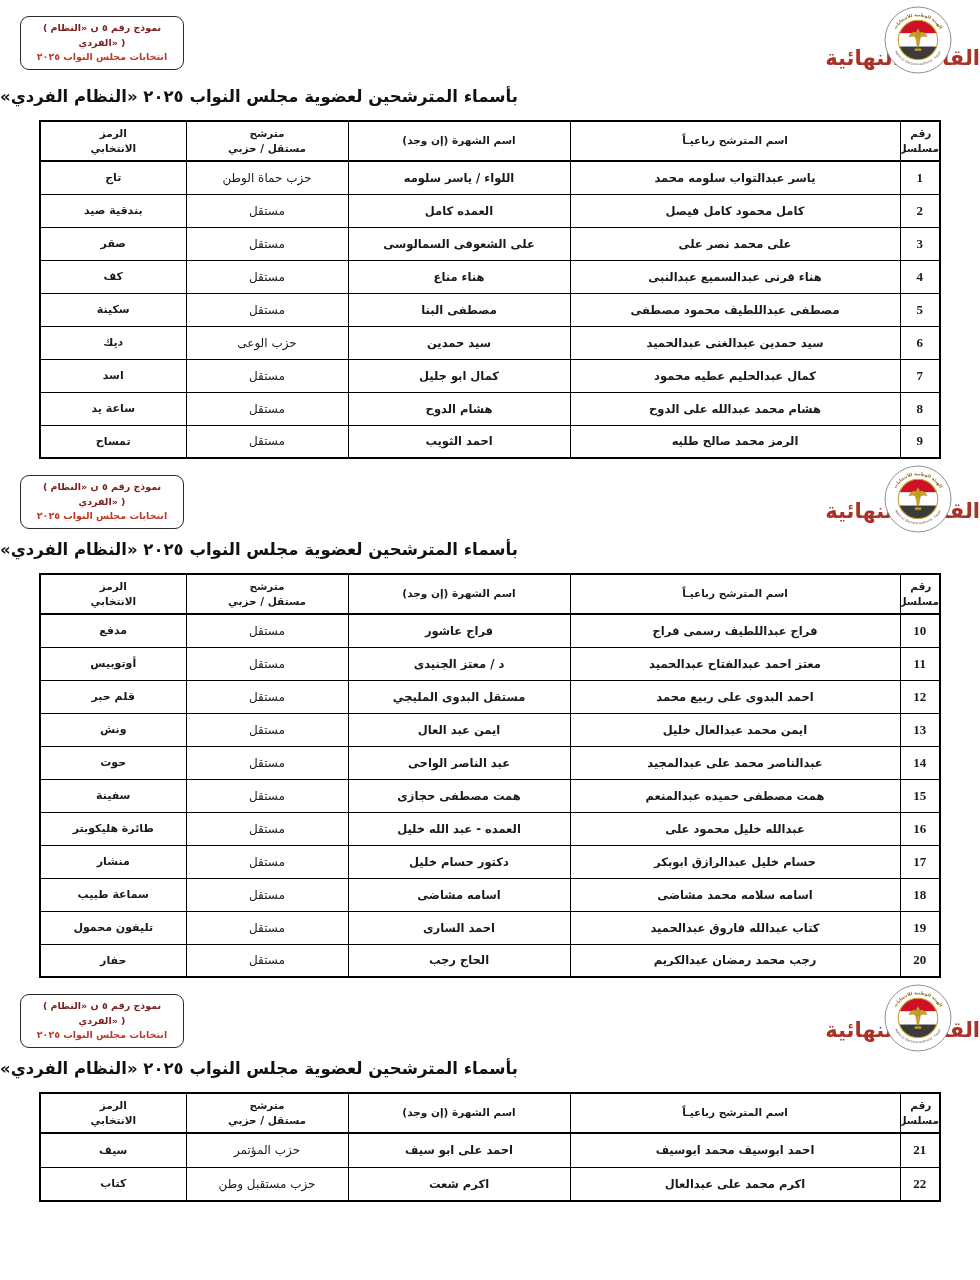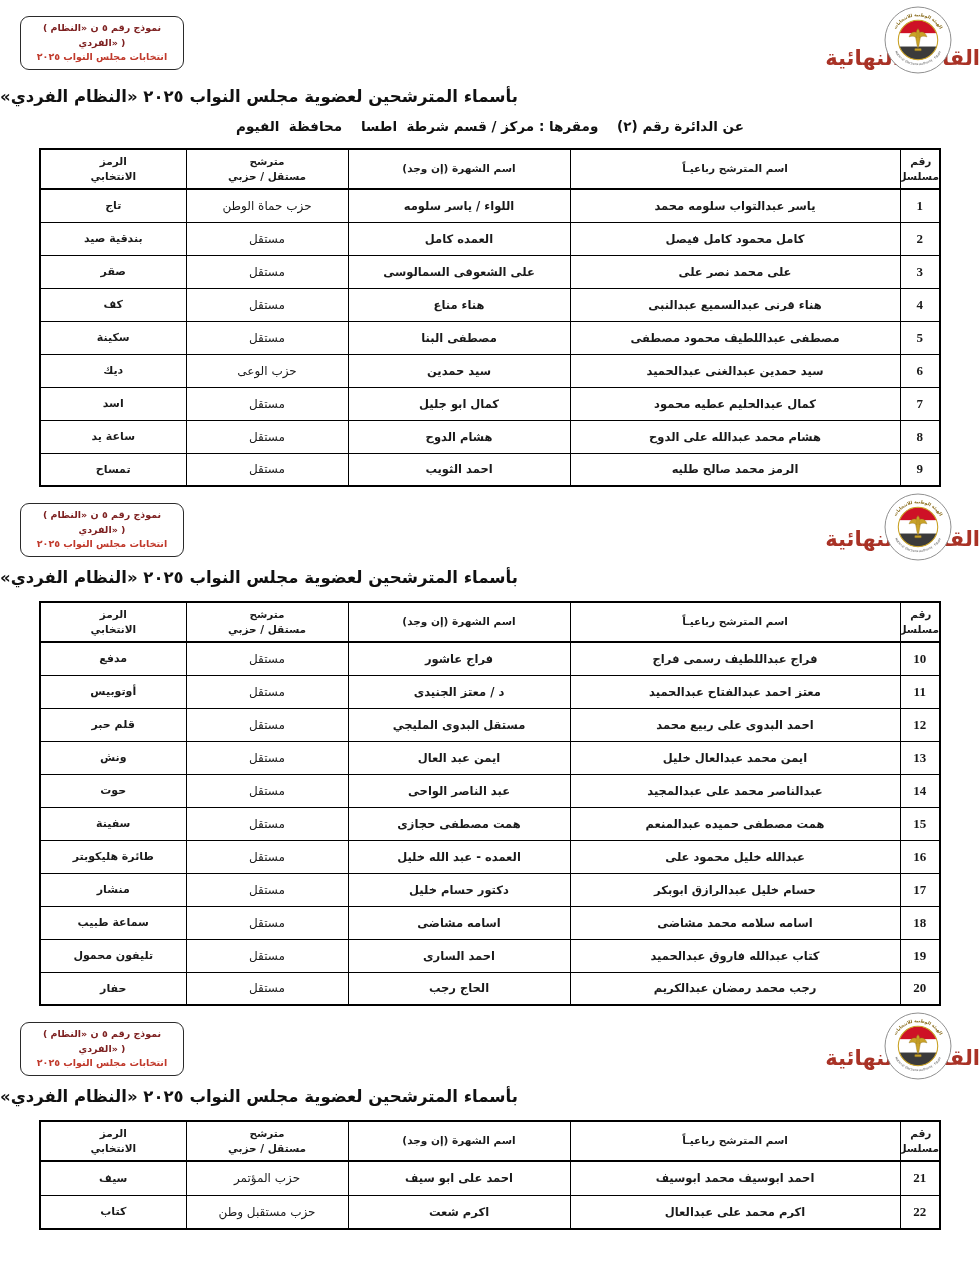--- a/index.html
+++ b/index.html
@@ -94,21 +94,20 @@
     <text font-size="6.6" font-weight="bold" fill="#8a6d1d" font-family="DejaVu Sans, sans-serif">
       <textPath href="#arcT0" startOffset="50%" text-anchor="middle">الهيئة الوطنية للانتخابات</textPath>
     </text>
     <text font-size="4.6" fill="#555" font-family="DejaVu Sans, sans-serif">
       <textPath href="#arcB0" startOffset="50%" text-anchor="middle">National Elections Authority - Egypt</textPath>
     </text>
   </svg>
         </div>
       <div class="title">القائمة النهائية</div>
       <div class="subtitle">بأسماء المترشحين لعضوية مجلس النواب ٢٠٢٥ «النظام الفردي»</div>
-      <div class="district">عن الدائرة رقم (٢)    ومقرها : مركز / قسم شرطة  اطسا    محافظة  الفيوم</div>
     </div>
     <table class="cand-table">
       <colgroup>
           <col style="width:40px">
           <col style="width:330px">
           <col style="width:222px">
           <col style="width:162px">
           <col style="width:146px">
         </colgroup>
       <thead>

